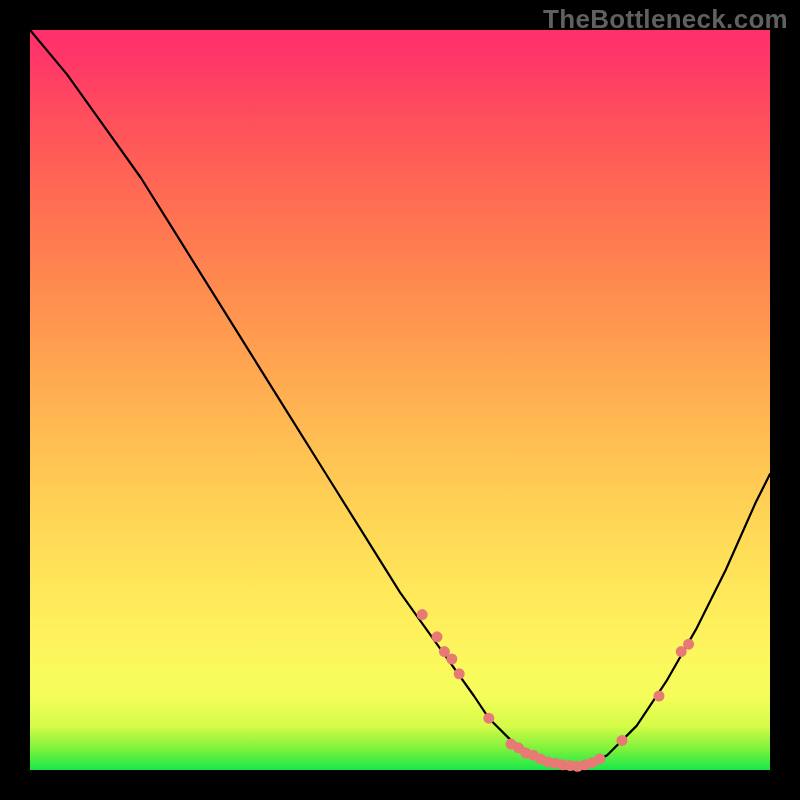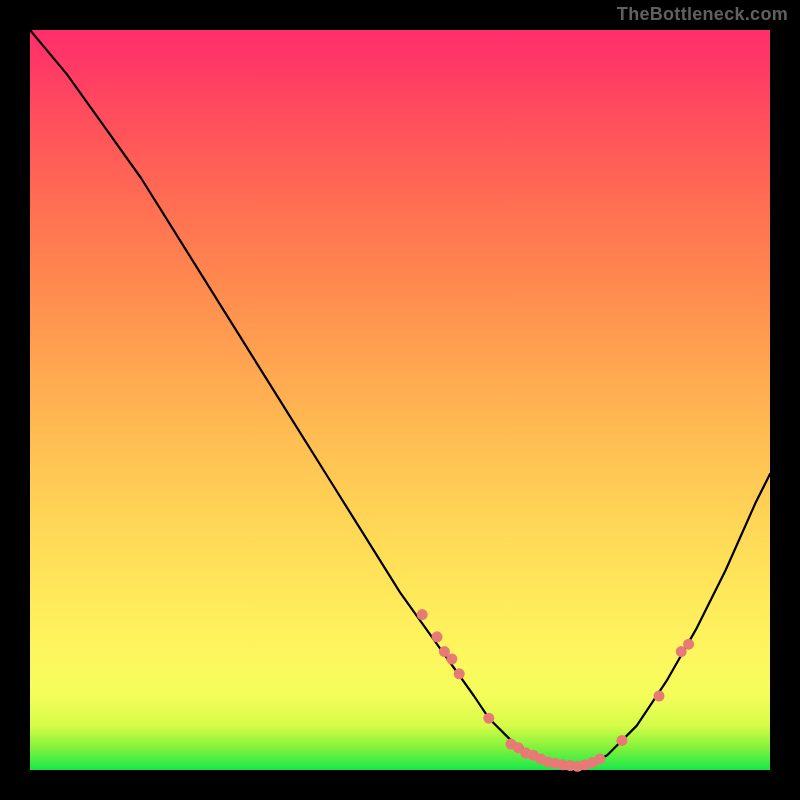--- a/index.html
+++ b/index.html
@@ -15,21 +15,21 @@
     position: relative;
     width: 800px;
     height: 800px;
     background: #000;
   }
   .watermark {
     position: absolute;
     top: 4px;
     right: 12px;
     color: #606060;
-    font-size: 18px;
+    font-size: 26px;
     font-weight: 600;
     letter-spacing: 0.3px;
     z-index: 5;
     user-select: none;
   }
   .plot {
     position: absolute;
     left: 30px;
     top: 30px;
     width: 740px;

